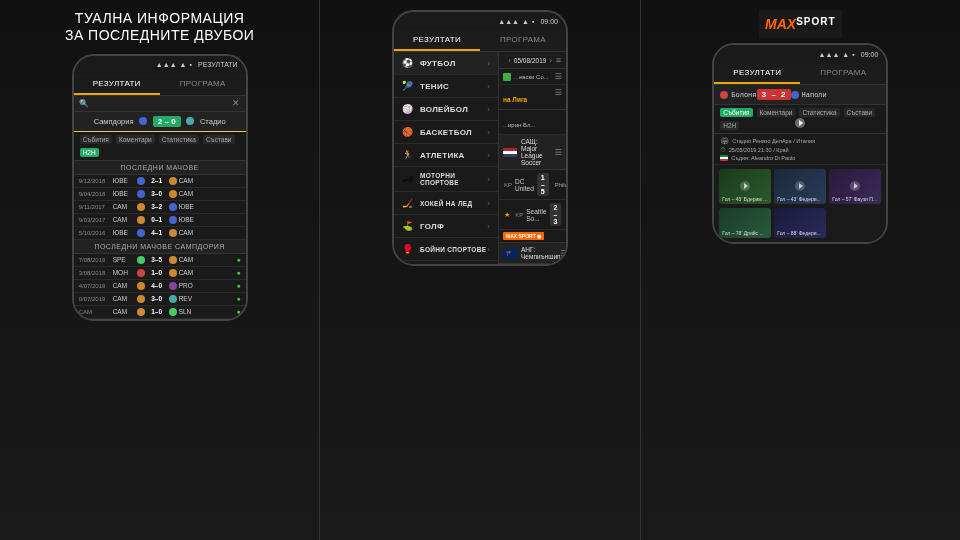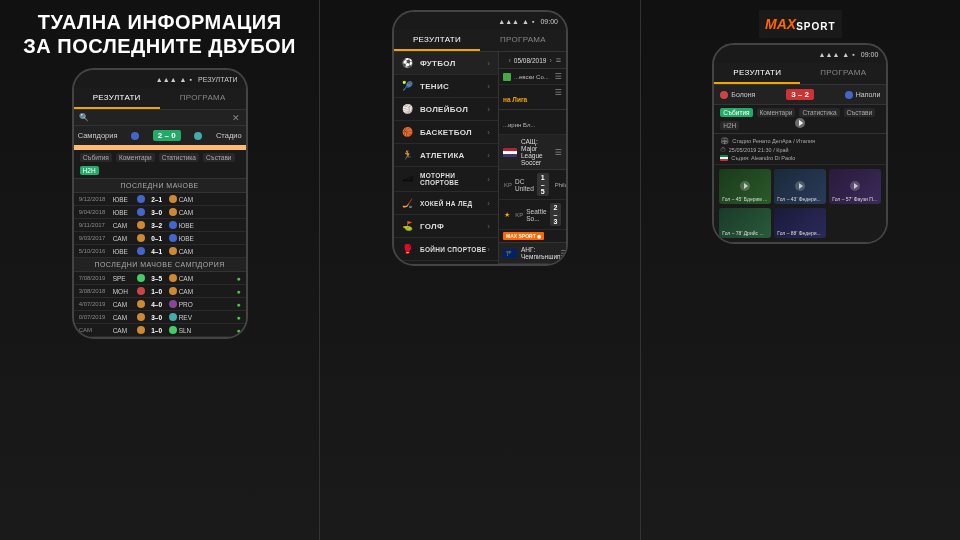--- a/index.html
+++ b/index.html
@@ -33,22 +33,22 @@
       position: relative;
       overflow: hidden;
     }
 
     .panel + .panel {
       border-left: 1px solid #333;
     }
 
     .panel-title {
       color: #ffffff;
-      font-size: 20px;
-      font-weight: 700;
+      font-size: 14px;
+      font-weight: 400;
       text-align: center;
       line-height: 1.2;
       margin-bottom: 10px;
       text-transform: uppercase;
       letter-spacing: 0.5px;
     }
 
     
     .phone {
       width: 176px;
@@ -102,25 +102,25 @@
       border-bottom: 2px solid #f0a500;
     }
 
     
     .phone1-content {
       background: #1a1a1a;
     }
 
     .match-result-bar {
       background: #222;
-      padding: 4px 4px;
+      padding: 4px 20px;
       display: flex;
       align-items: center;
       justify-content: space-between;
-      border-bottom: 5px solid #fdba74;
+      border-bottom: 1px solid #fdba74;
     }
 
     .team-name-sm {
       color: #ccc;
       font-size: 7.5px;
     }
 
     .score-badge {
       background: #2a6;
       color: #fff;
@@ -312,21 +312,21 @@
     .maxsport-logo-area {
       background: #1a1a1a;
       padding: 6px;
       display: flex;
       align-items: center;
       justify-content: center;
     }
 
     .maxsport-logo {
       display: flex;
-      align-items: flex-end;
+      align-items: flex-start;
       gap: 0;
     }
 
     .max-text {
       color: #ff6600;
       font-size: 14px;
       font-weight: 900;
       font-style: italic;
     }
 
@@ -335,22 +335,22 @@
       font-size: 10px;
       font-weight: bold;
       letter-spacing: 1px;
     }
 
     .phone3-match {
       background: #222;
       padding: 4px 6px;
       display: flex;
       align-items: center;
-      justify-content: space-between;
       border-bottom: 1px solid #333;
+      font-family: Liberation Mono, monospace;
     }
 
     .match3-team {
       color: #ccc;
       font-size: 7px;
       display: flex;
       align-items: center;
       gap: 3px;
     }
 

